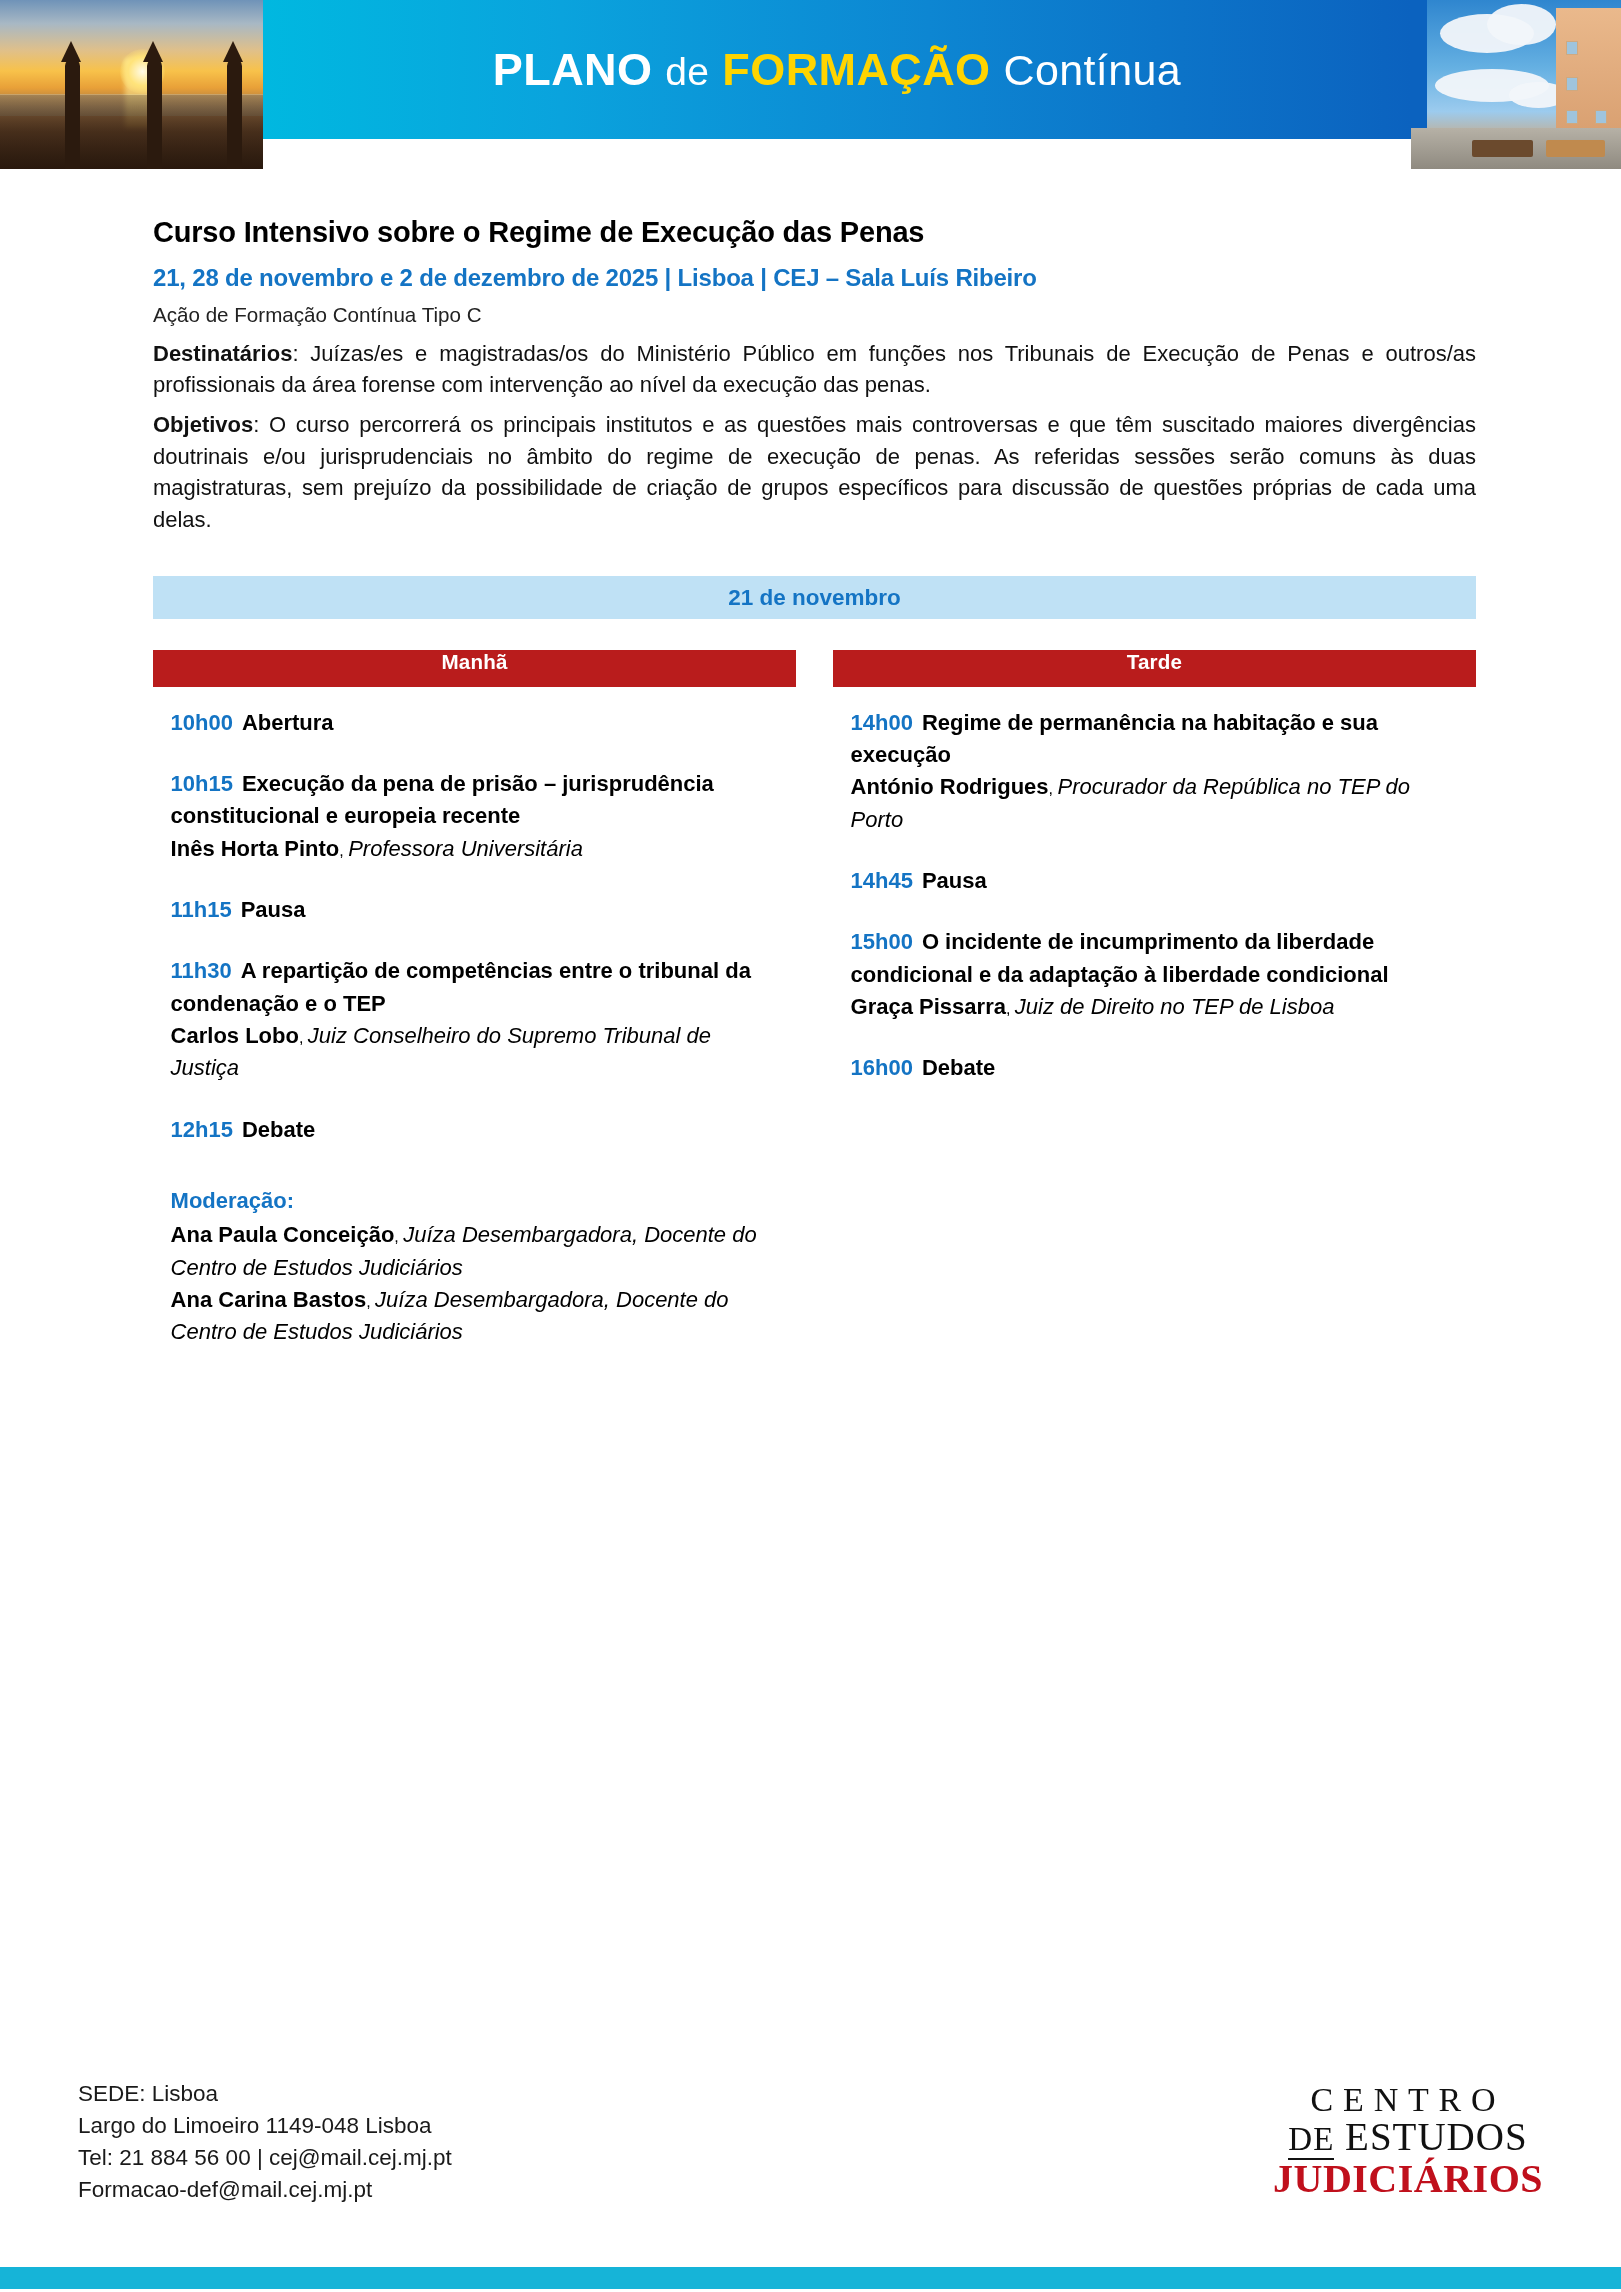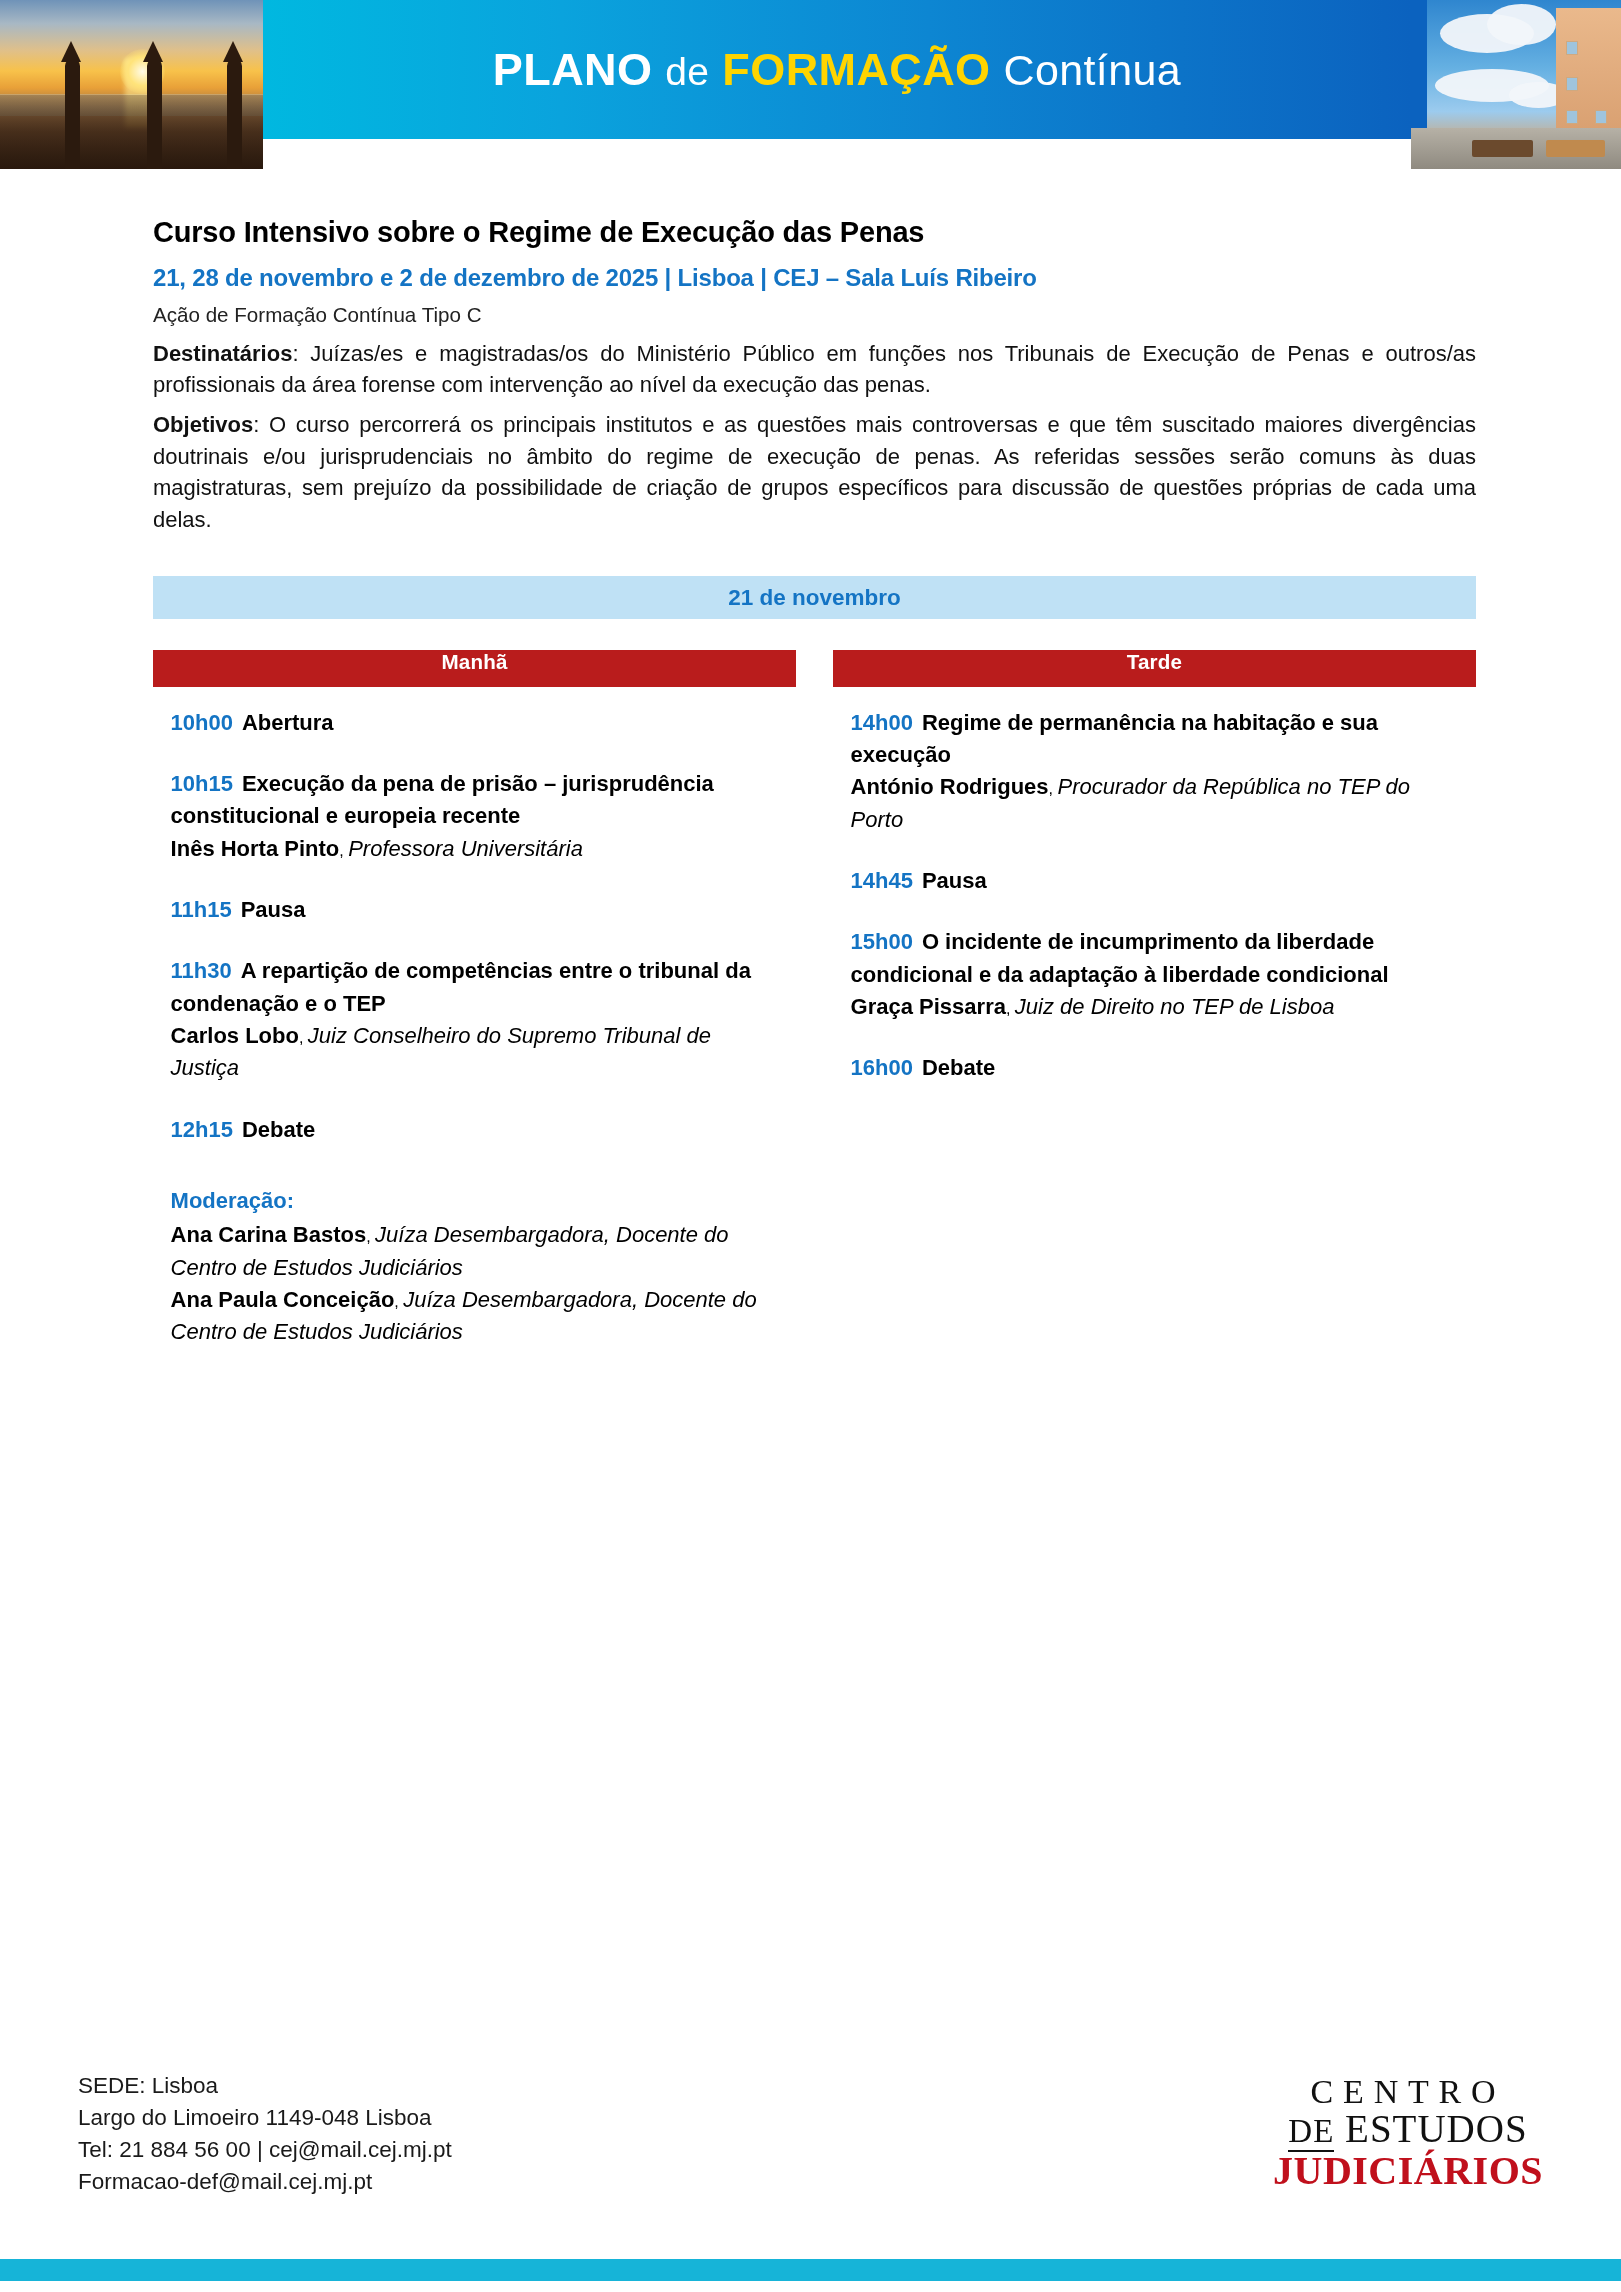--- a/index.html
+++ b/index.html
@@ -263,21 +263,21 @@
     color: #000; font-weight: bold; font-size: 22px;
   }
   .moderation .mrole {
     color: #000; font-style: italic; font-size: 22px;
   }
   .mod-person { display: block; }
 
   
   .footer {
     position: absolute;
-    left: 0; bottom: 12px;
+    left: 0; bottom: 4px;
     width: 1621px;
     height: 227px;
   }
   .footer-inner {
     position: relative;
     height: 206px;
     padding: 15.7px 78px 0 78px;
     display: flex;
     align-items: flex-start;
     justify-content: space-between;
@@ -387,22 +387,22 @@
           <span>Manhã</span>
         </div>
         <div class="col-body" id="col0-body">
             <div class="entry"><span class="time">10h00</span>&nbsp;&nbsp;<span class="etitle">Abertura</span></div>
             <div class="entry"><span class="time">10h15</span>&nbsp;&nbsp;<span class="etitle">Execução da pena de prisão – jurisprudência constitucional e europeia recente</span><br><span class="speaker">Inês Horta Pinto</span>, <span class="role">Professora Universitária</span></div>
             <div class="entry"><span class="time">11h15</span>&nbsp;&nbsp;<span class="etitle">Pausa</span></div>
             <div class="entry"><span class="time">11h30</span>&nbsp;&nbsp;<span class="etitle">A repartição de competências entre o tribunal da condenação e o TEP</span><br><span class="speaker">Carlos Lobo</span>, <span class="role">Juiz Conselheiro do Supremo Tribunal de Justiça</span></div>
             <div class="entry"><span class="time">12h15</span>&nbsp;&nbsp;<span class="etitle">Debate</span></div>
             <div class="moderation">
               <span class="mod-label">Moderação:</span>
+              <span class="mod-person"><span class="mname">Ana Paula Conceição</span>, <span class="mrole">Juíza Desembargadora, Docente do Centro de Estudos Judiciários</span></span>
               <span class="mod-person"><span class="mname">Ana Carina Bastos</span>, <span class="mrole">Juíza Desembargadora, Docente do Centro de Estudos Judiciários</span></span>
-              <span class="mod-person"><span class="mname">Ana Paula Conceição</span>, <span class="mrole">Juíza Desembargadora, Docente do Centro de Estudos Judiciários</span></span>
             </div>
           </div>
       </div>
 
       <div class="col">
         <div class="col-head">
           <span>Tarde</span>
         </div>
         <div class="col-body" id="col1-body">
             <div class="entry"><span class="time">14h00</span>&nbsp;&nbsp;<span class="etitle">Regime de permanência na habitação e sua execução</span><br><span class="speaker">António Rodrigues</span>, <span class="role">Procurador da República no TEP do Porto</span></div>

